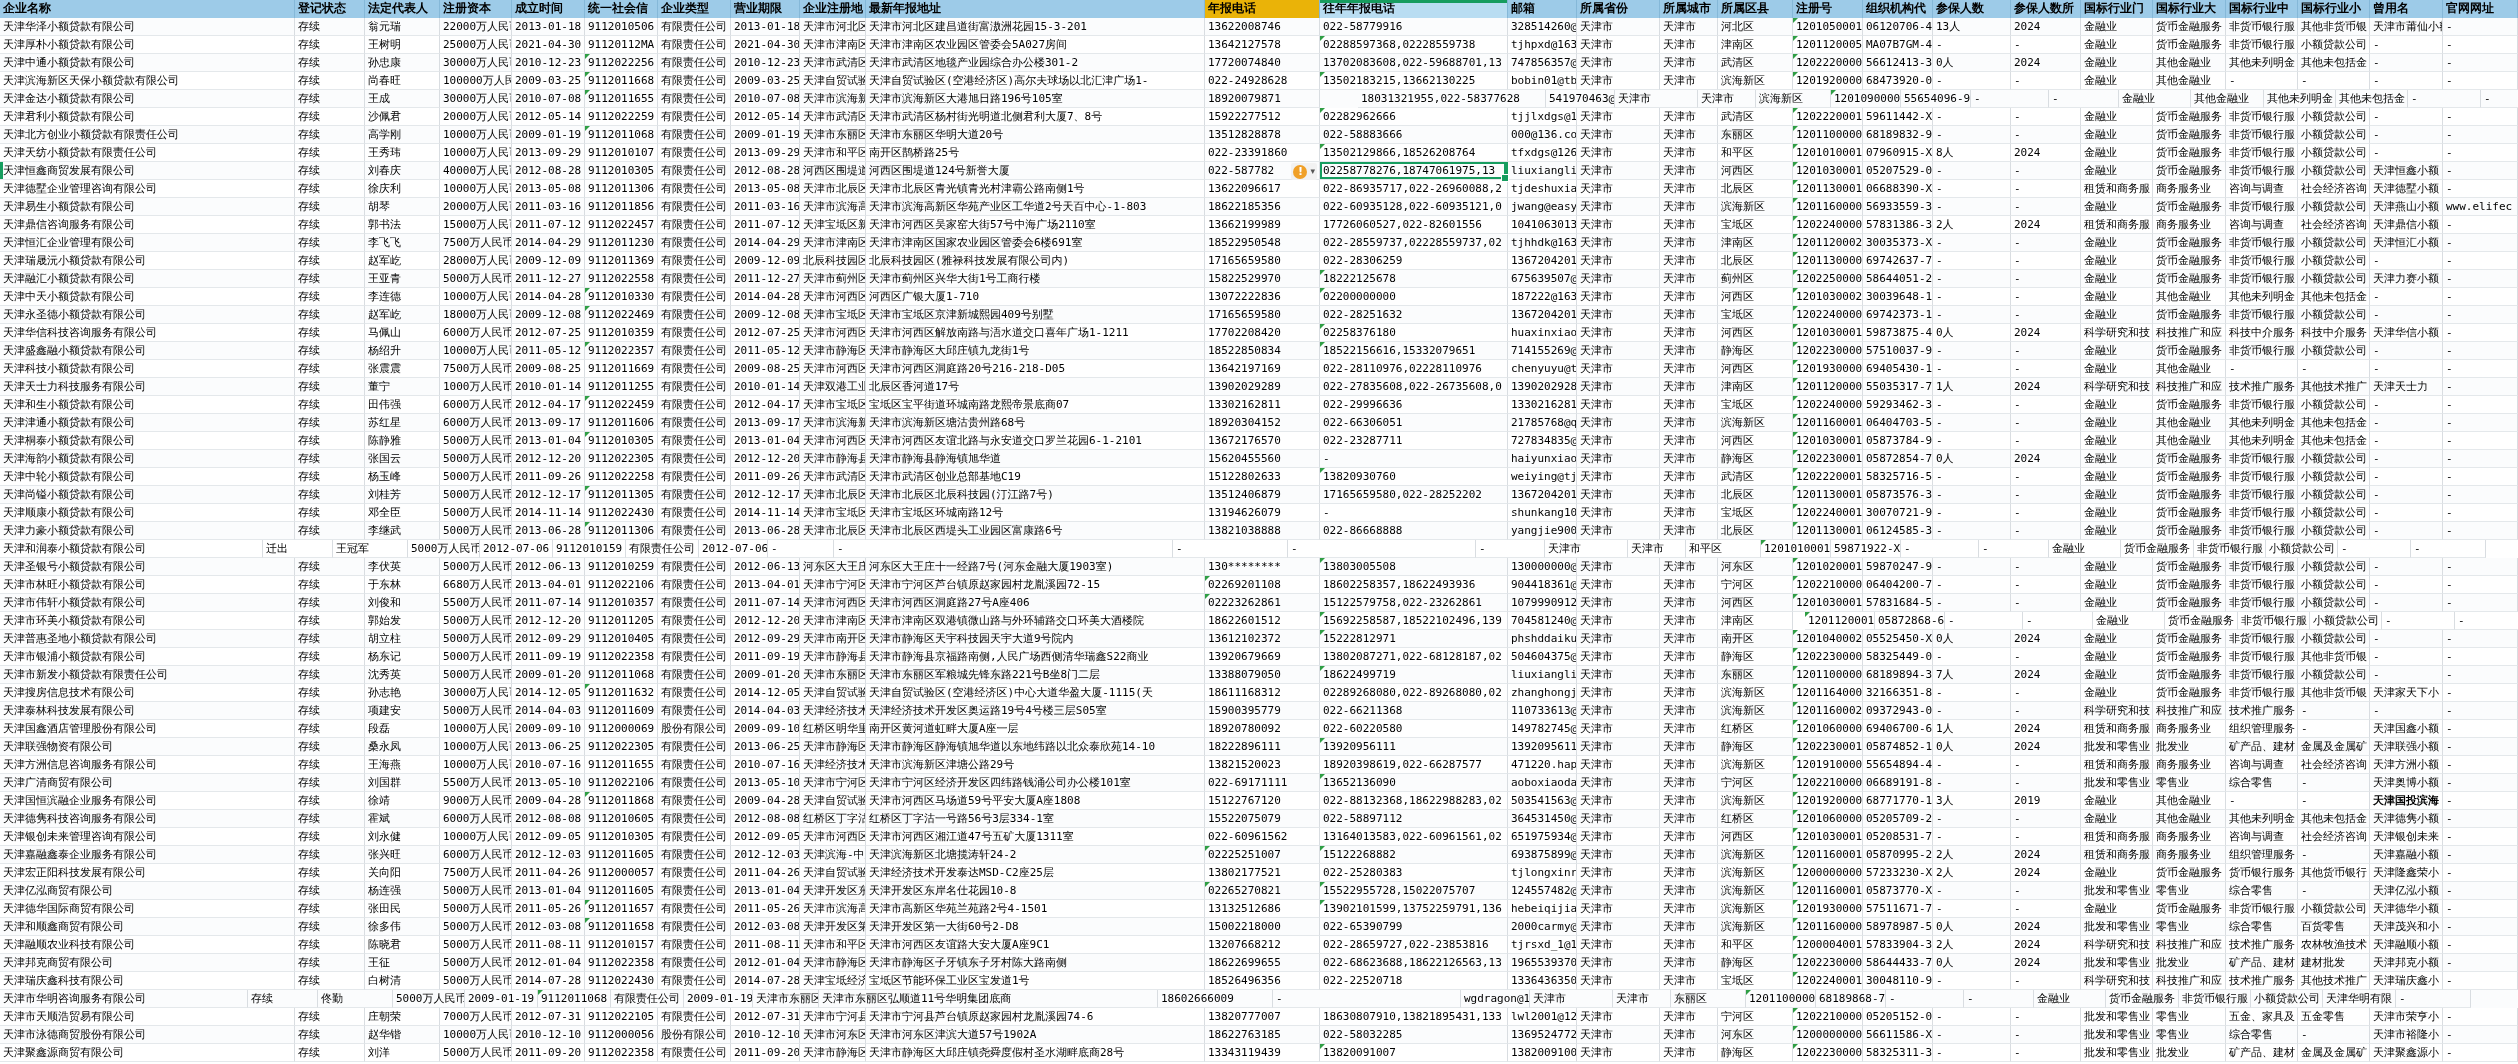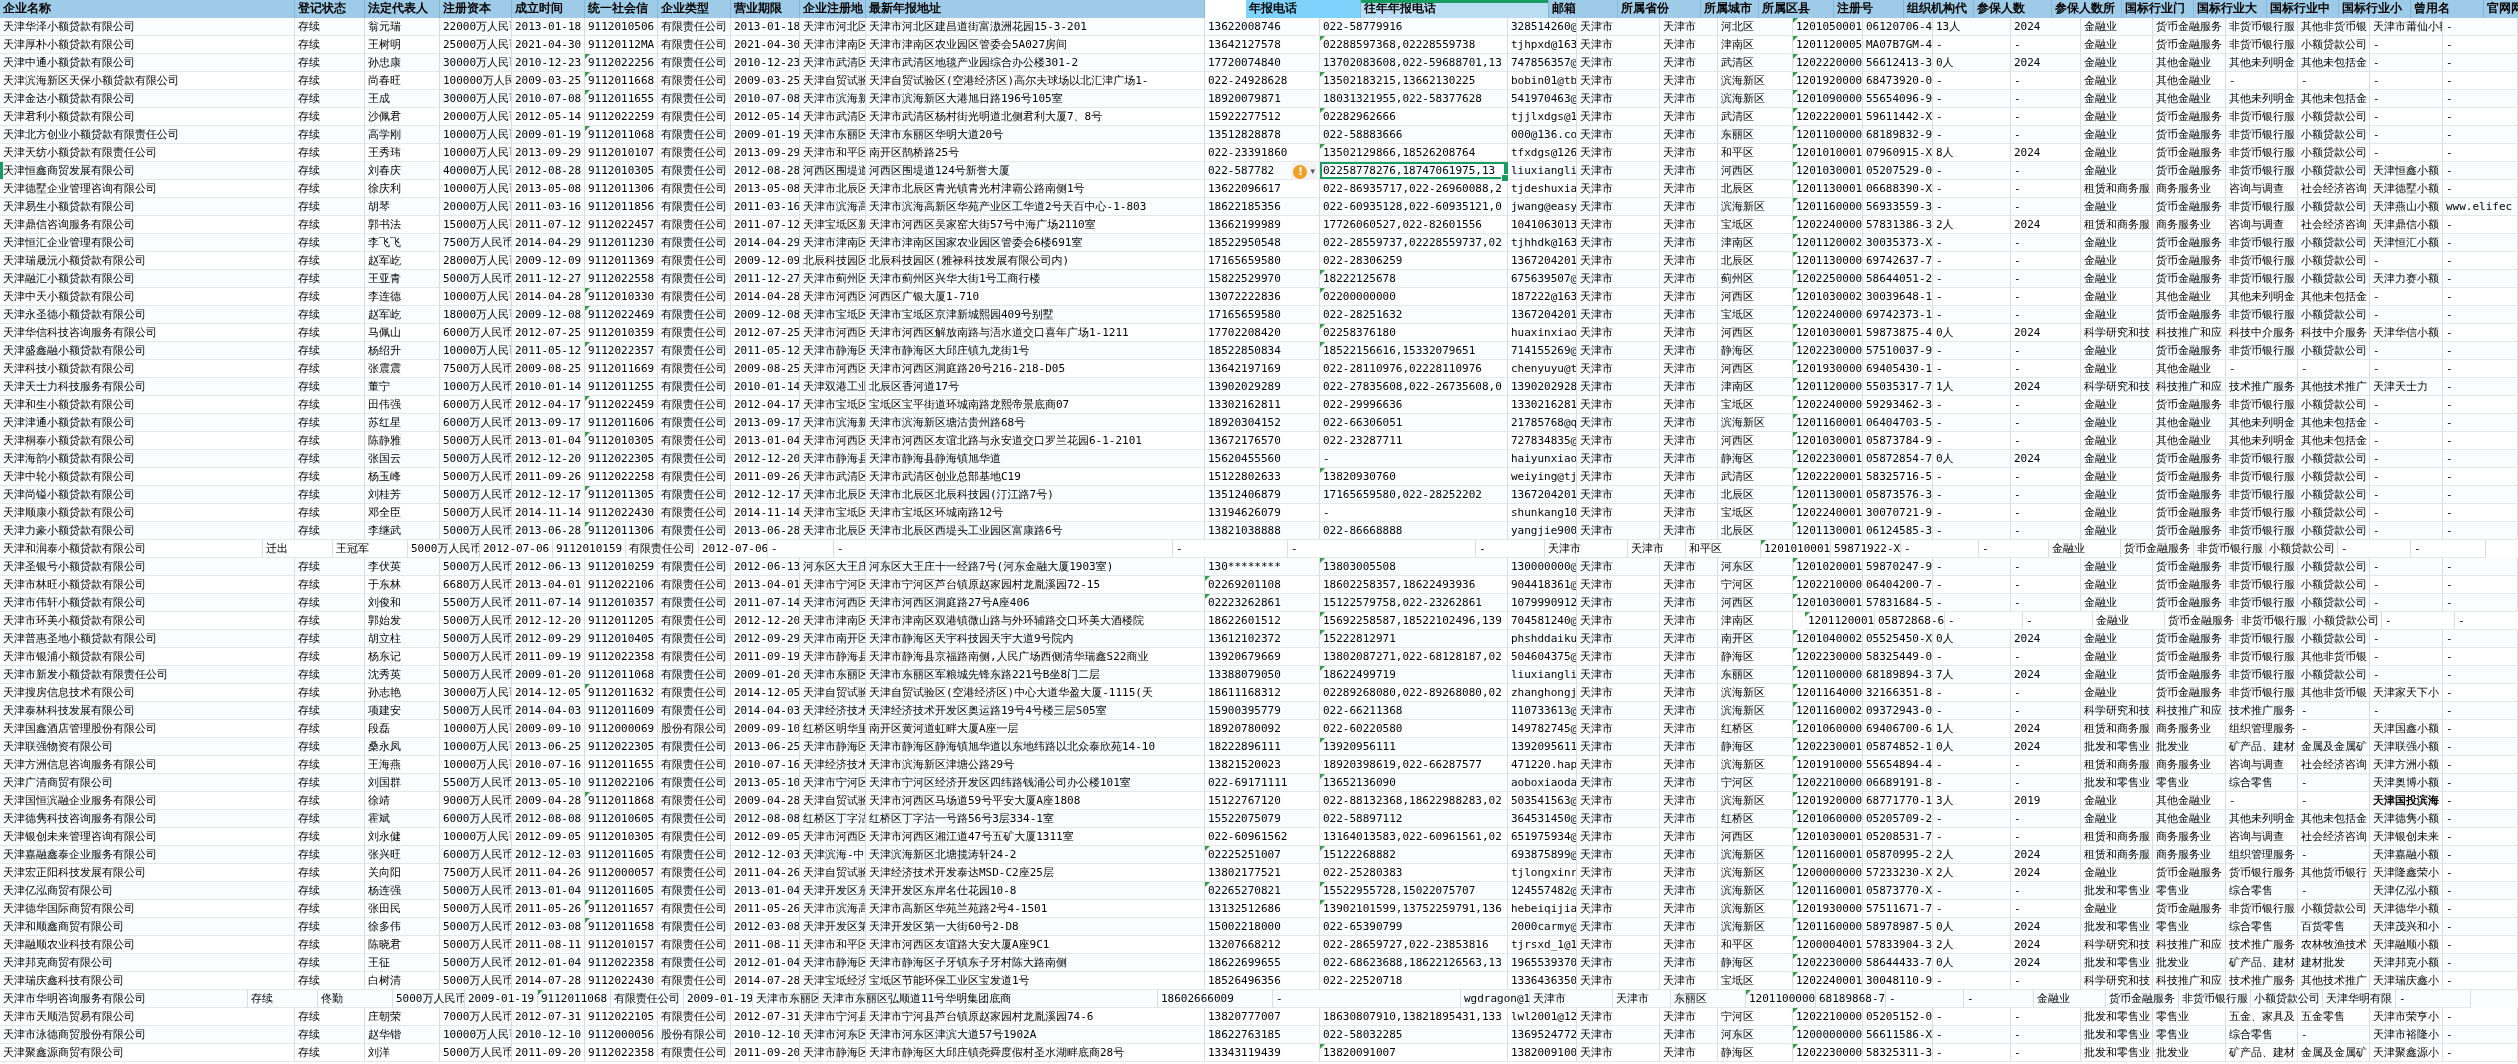--- a/index.html
+++ b/index.html
@@ -38,21 +38,21 @@
       <div class="hcell" style="width: 295px; background: rgb(157, 203, 232);">企业名称</div>
       <div class="hcell" style="width: 70px; background: rgb(157, 203, 232);">登记状态</div>
       <div class="hcell" style="width: 75px; background: rgb(157, 203, 232);">法定代表人</div>
       <div class="hcell" style="width: 72px; background: rgb(157, 203, 232);">注册资本</div>
       <div class="hcell" style="width: 73px; background: rgb(157, 203, 232);">成立时间</div>
       <div class="hcell" style="width: 73px; background: rgb(157, 203, 232);">统一社会信</div>
       <div class="hcell" style="width: 73px; background: rgb(157, 203, 232);">企业类型</div>
       <div class="hcell" style="width: 69px; background: rgb(157, 203, 232);">营业期限</div>
       <div class="hcell" style="width: 66px; background: rgb(157, 203, 232);">企业注册地</div>
       <div class="hcell" style="width: 339px; background: rgb(157, 203, 232);">最新年报地址</div>
-      <div class="hcell" style="width: 115px; background: #7dd3fc; margin-left: 41px;">年报电话</div>
+      <div class="hcell" style="width: 115px; background: #eab308;">年报电话</div>
       <div class="hcell selcol" style="width: 188px; background: rgb(185, 221, 242);">往年年报电话</div>
       <div class="hcell" style="width: 69px; background: rgb(157, 203, 232);">邮箱</div>
       <div class="hcell" style="width: 83px; background: rgb(157, 203, 232);">所属省份</div>
       <div class="hcell" style="width: 58px; background: rgb(157, 203, 232);">所属城市</div>
       <div class="hcell" style="width: 75px; background: rgb(157, 203, 232);">所属区县</div>
       <div class="hcell" style="width: 70px; background: rgb(157, 203, 232);">注册号</div>
       <div class="hcell" style="width: 70px; background: rgb(157, 203, 232);">组织机构代</div>
       <div class="hcell" style="width: 78px; background: rgb(157, 203, 232);">参保人数</div>
       <div class="hcell" style="width: 70px; background: rgb(157, 203, 232);">参保人数所</div>
       <div class="hcell" style="width: 72px; background: rgb(157, 203, 232);">国标行业门</div>
@@ -179,21 +179,21 @@
       <div class="cell" style="width: 70px;">存续</div>
       <div class="cell" style="width: 75px;">王成</div>
       <div class="cell" style="width: 72px;">30000万人民币</div>
       <div class="cell" style="width: 73px;">2010-07-08</div>
       <div class="cell corner" style="width: 73px;">9112011655</div>
       <div class="cell" style="width: 73px;">有限责任公司</div>
       <div class="cell" style="width: 69px;">2010-07-08</div>
       <div class="cell" style="width: 66px;">天津市滨海新区</div>
       <div class="cell" style="width: 339px;">天津市滨海新区大港旭日路196号105室</div>
       <div class="cell" style="width: 115px;">18920079871</div>
-      <div class="cell" style="width: 188px;">18031321955,022-58377628</div>
+      <div class="cell" style="width: 188px; margin-left: 38px;">18031321955,022-58377628</div>
       <div class="cell" style="width: 69px;">541970463@</div>
       <div class="cell" style="width: 83px;">天津市</div>
       <div class="cell" style="width: 58px;">天津市</div>
       <div class="cell" style="width: 75px;">滨海新区</div>
       <div class="cell corner" style="width: 70px;">1201090000</div>
       <div class="cell" style="width: 70px;">55654096-9</div>
       <div class="cell" style="width: 78px;">-</div>
       <div class="cell" style="width: 70px;">-</div>
       <div class="cell" style="width: 72px;">金融业</div>
       <div class="cell" style="width: 73px;">其他金融业</div>

